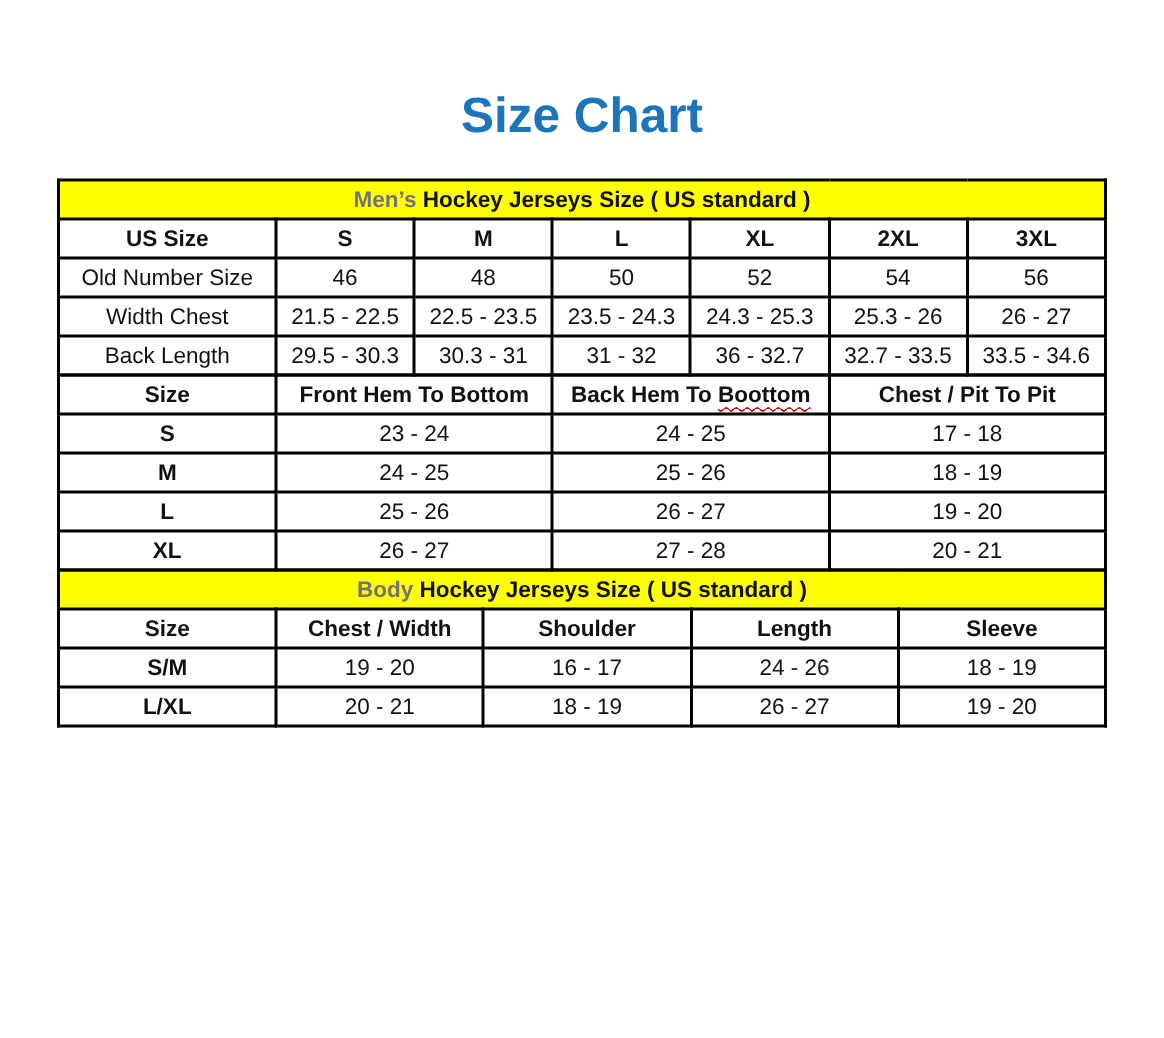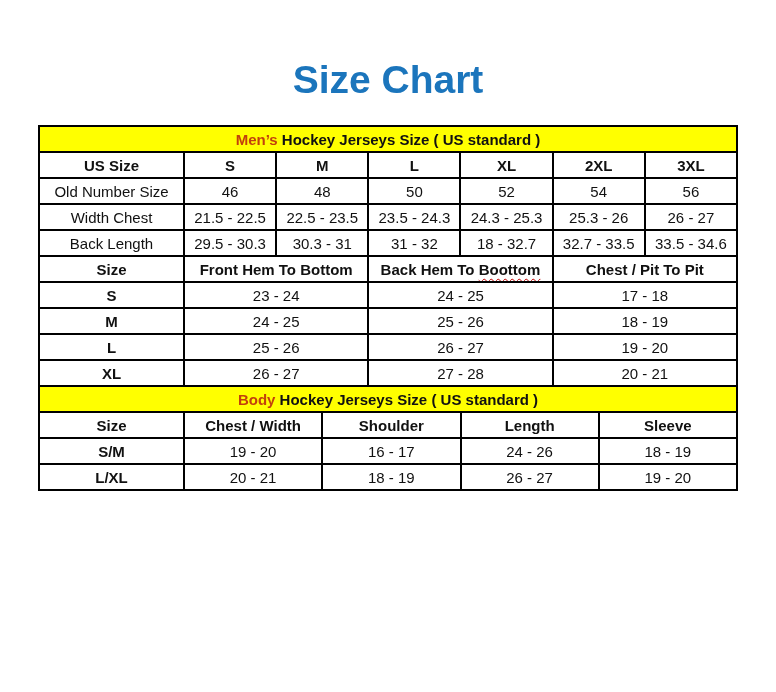--- a/index.html
+++ b/index.html
@@ -7,21 +7,21 @@
   body {
     width: 776px; height: 692px;
     font-family: "Liberation Sans", sans-serif;
     color: #111111;
     overflow: hidden;
   }
   .page { position: relative; width: 776px; height: 692px; }
   .page-title {
     padding-top: 58px;
     text-align: center;
-    font-size: 39px;
+    font-size: 33px;
     font-weight: bold;
     color: #1b75bc;
     letter-spacing: 0px;
   }
   .chart-wrap { width: 700px; margin: 23px auto 0 auto; }
   table.size-table {
     border-collapse: collapse;
     table-layout: fixed;
     width: 700px;
   }
@@ -35,21 +35,21 @@
     padding: 0 2px;
     overflow: hidden;
     white-space: nowrap;
   }
   td.section-header {
     background: #ffff00;
     font-weight: bold;
     font-size: 16px;
     height: 33px;
   }
-  td.section-header .hl { color: #c2410c; }
+  td.section-header .hl { color: #737373; }
   tr.col-header td { font-weight: bold; }
   col.col-first { width: 145px; }
   table.bold-labels td.row-label { font-weight: bold; }
   .squiggle {
     text-decoration: underline;
     text-decoration-style: wavy;
     text-decoration-color: #c00000;
     text-decoration-thickness: 1px;
     text-underline-offset: 3px;
   }
@@ -105,21 +105,21 @@
           <td>23.5 - 24.3</td>
           <td>24.3 - 25.3</td>
           <td>25.3 - 26</td>
           <td>26 - 27</td>
         </tr>
         <tr>
           <td class="row-label">Back Length</td>
           <td>29.5 - 30.3</td>
           <td>30.3 - 31</td>
           <td>31 - 32</td>
-          <td>18 - 32.7</td>
+          <td>36 - 32.7</td>
           <td>32.7 - 33.5</td>
           <td>33.5 - 34.6</td>
         </tr>
       </tbody>
     </table>
 
     <table class="size-table bold-labels">
       <colgroup>
           <col class="col-first">
           <col>

